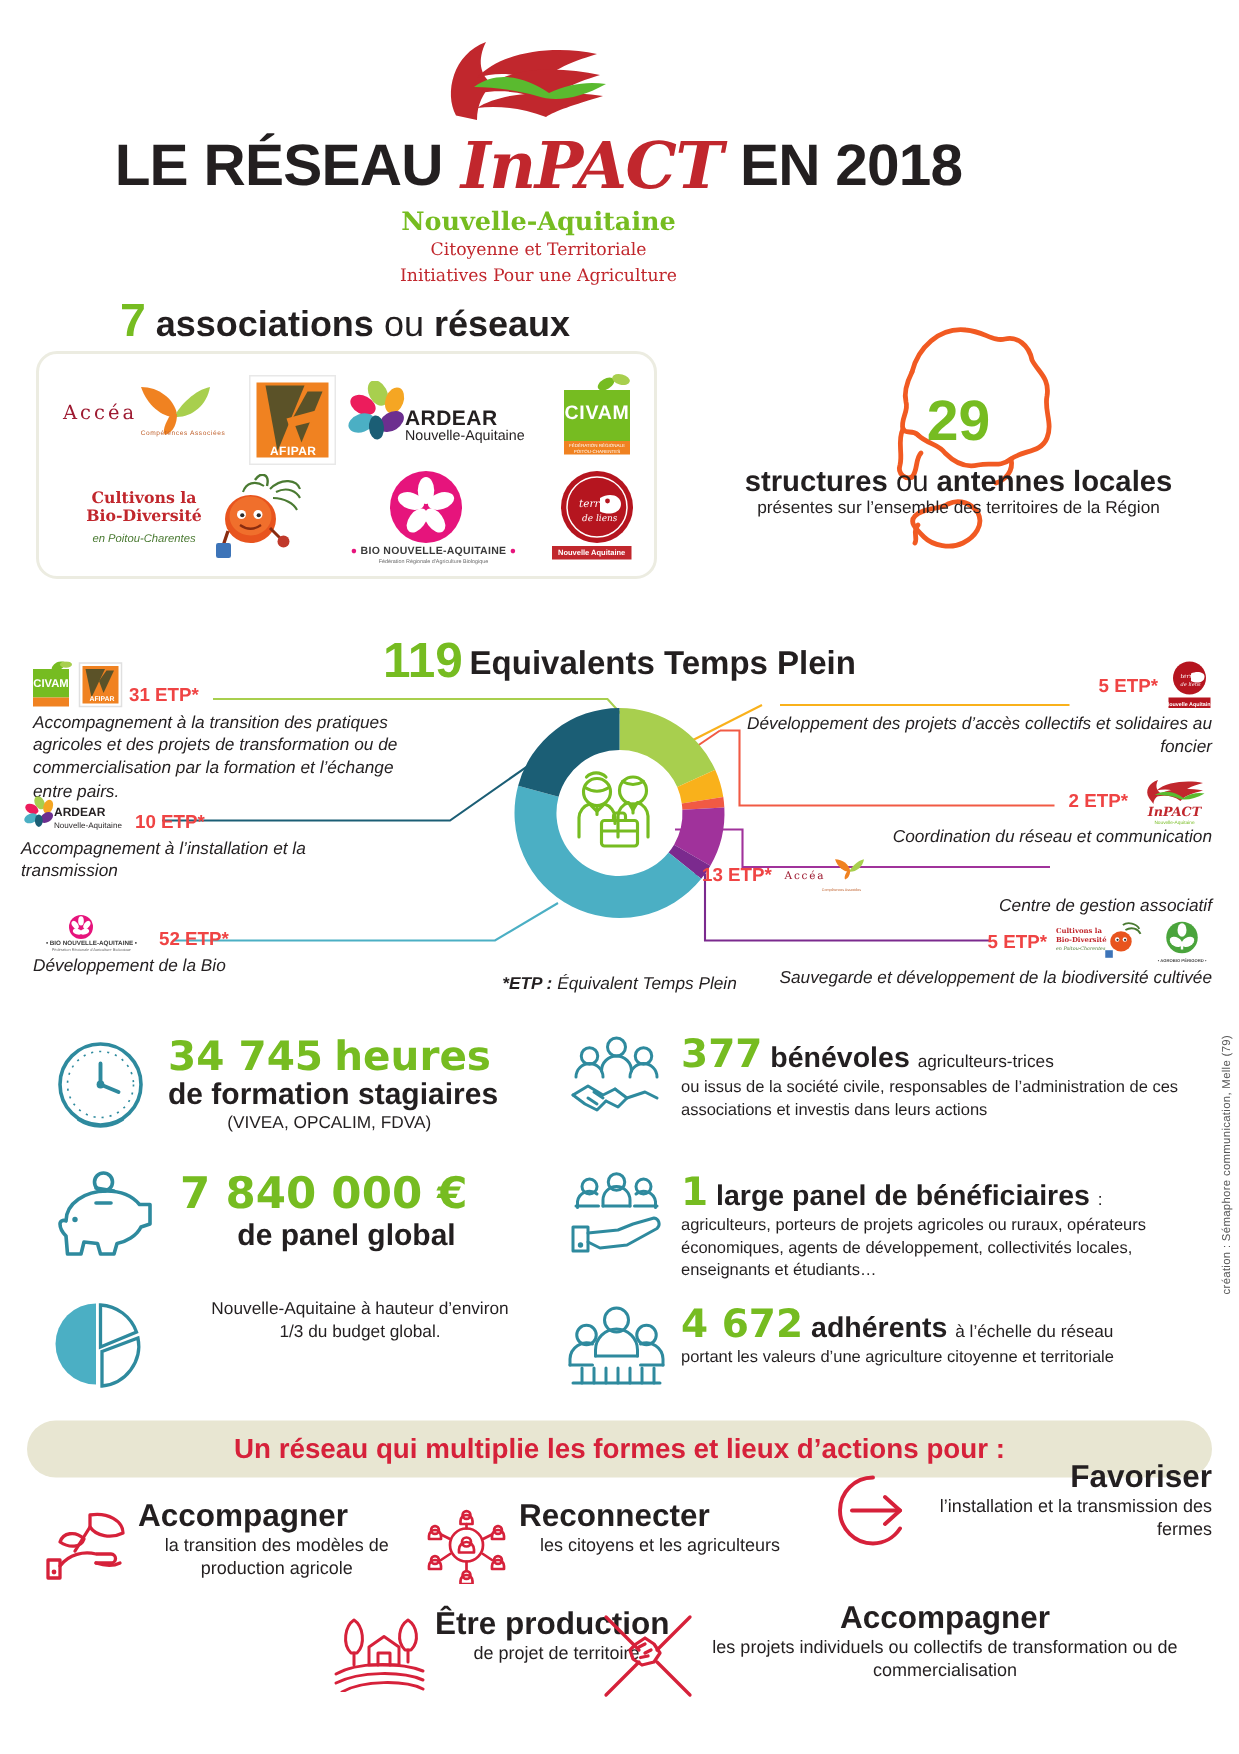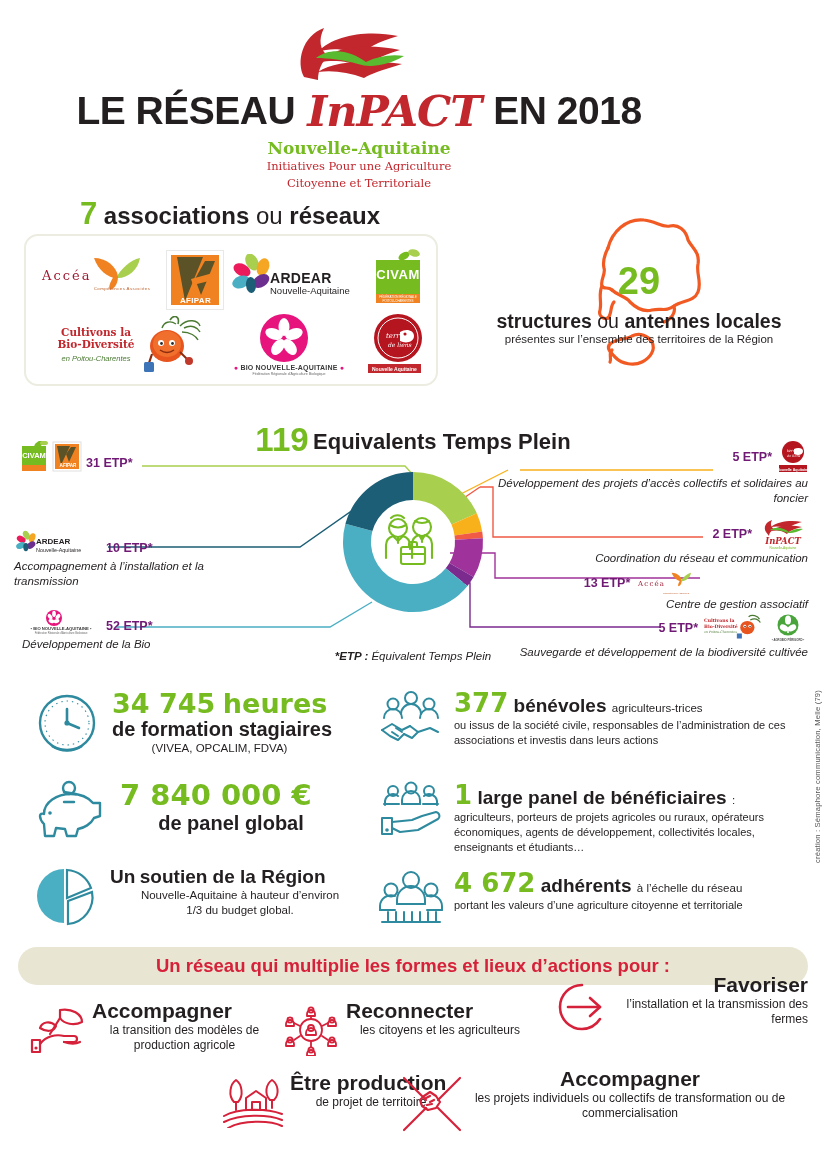--- a/index.html
+++ b/index.html
@@ -78,21 +78,21 @@
   .etp-head .num{font-size:33px;font-weight:bold;color:#76bc21;vertical-align:-2px;}
   .etp-head .lbl{font-size:22px;font-weight:bold;color:#231f20;}
 
   .donut{position:absolute;left:333px;top:462px;}
   .etp-note{position:absolute;left:0;top:650px;width:826px;text-align:center;font-size:11.5px;font-style:italic;color:#231f20;}
   .etp-note b{font-style:italic;}
 
   .connectors{position:absolute;left:0;top:420px;width:826px;height:250px;pointer-events:none;}
 
   .etp-item{position:absolute;}
-  .etp-num{font-size:12.5px;font-weight:bold;color:#701a75;white-space:nowrap;}
+  .etp-num{font-size:12.5px;font-weight:bold;color:#ef4444;white-space:nowrap;}
   .etp-desc{font-size:11.5px;font-style:italic;color:#231f20;line-height:1.32;}
   .etp-right{text-align:right;}
 
   
   .stat{position:absolute;}
   .stat-ico{position:absolute;}
   .s-l1{font-size:27px;font-weight:bold;color:#231f20;line-height:1.05;}
   .s-l1 .g{color:#76bc21;font-family:"DejaVu Sans",sans-serif;}
   .s-l2{font-size:20px;font-weight:bold;color:#231f20;line-height:1.15;}
   .s-l3{font-size:11.5px;color:#231f20;line-height:1.3;}
@@ -136,22 +136,22 @@
         <path d="M44 50 C62 38 100 38 128 42 C108 48 96 52 90 56 C74 50 58 48 44 50 Z" fill="#c1272d"></path>
         <path d="M42 36 C58 24 78 30 92 40 C104 34 118 32 130 34 C112 44 96 46 84 42 C70 38 54 36 42 36 Z" fill="#5aba2f"></path>
       </svg>
     </div>
     <div class="title-row">
       <span>LE RÉSEAU</span>
       <span class="title-inpact">InPACT</span>
       <span>EN 2018</span>
     </div>
     <div class="sub-na">Nouvelle-Aquitaine</div>
+    <div class="sub-tag">Citoyenne et Territoriale</div>
     <div class="sub-tag">Initiatives Pour une Agriculture</div>
-    <div class="sub-tag">Citoyenne et Territoriale</div>
   </div>
 
   <div class="assoc-head">
     <div class="line1">
       <span class="num">7</span>
       <span>associations</span>
       <span class="light">ou</span>
       <span>réseaux</span>
     </div>
     <div class="line2">adhérents à InPACT Nouvelle-Aquitaine</div>
@@ -375,37 +375,38 @@
 
       <svg width="30" height="31" viewBox="0 0 30 31">
         <rect x="1" y="1" width="28" height="29" fill="#fff" stroke="#e0e0e0"></rect>
         <rect x="3" y="3" width="24" height="25" fill="#f08221"></rect>
         <path d="M5 5 L18 5 L9 24 Z" fill="#5b5228"></path>
         <path d="M19 6 L24 6 L17 21 L14 13 Z" fill="#5b5228"></path>
         <text x="16" y="26" font-size="4.6" fill="#fff" text-anchor="middle" font-weight="bold" font-family="Liberation Sans, sans-serif">AFIPAR</text>
       </svg>
       <span class="etp-num" style="margin-bottom:2px;">31 ETP*</span>
     </div>
+    <div class="etp-desc" style="width:245px;margin-top:3px;">Accompagnement à la transition des pratiques agricoles et des projets de transformation ou de commercialisation par la formation et l’échange entre pairs.</div>
   </div>
 
   <div class="etp-item" style="left:14px;top:528px;width:300px;">
     <div style="display:flex;align-items:flex-end;gap:6px;height:28px;">
       <svg width="70" height="26" viewBox="0 0 70 26">
         <g transform="translate(2,1) scale(0.52)">
           <ellipse cx="20" cy="8" rx="6" ry="9" fill="#a8cf4e" transform="rotate(-28 20 8)"></ellipse>
           <ellipse cx="31" cy="13" rx="6" ry="9" fill="#f5a623" transform="rotate(20 31 13)"></ellipse>
           <ellipse cx="10" cy="16" rx="6" ry="9" fill="#ec1c5c" transform="rotate(-62 10 16)"></ellipse>
           <ellipse cx="29" cy="27" rx="6" ry="9" fill="#6c2f8f" transform="rotate(58 29 27)"></ellipse>
           <ellipse cx="9" cy="28" rx="6" ry="9" fill="#4bafc4" transform="rotate(-110 9 28)"></ellipse>
           <ellipse cx="19" cy="31" rx="5" ry="8" fill="#1b5e75"></ellipse>
         </g>
         <text x="22" y="14" font-size="8" font-weight="bold" fill="#231f20" font-family="Liberation Sans, sans-serif">ARDEAR</text>
         <text x="22" y="22" font-size="5.4" fill="#231f20" font-family="Liberation Sans, sans-serif">Nouvelle-Aquitaine</text>
       </svg>
-      <span class="etp-num" style="margin-bottom:1px;margin-left:16px;">10 ETP*</span>
+      <span class="etp-num" style="margin-bottom:1px;">10 ETP*</span>
     </div>
     <div class="etp-desc" style="width:215px;margin-top:3px;">Accompagnement à l’installation et la transmission</div>
   </div>
 
   <div class="etp-item" style="left:22px;top:608px;width:300px;">
     <div style="display:flex;align-items:flex-end;gap:6px;height:26px;">
       <svg width="78" height="24" viewBox="0 0 78 24">
         <circle cx="32" cy="8" r="8" fill="#e6147c"></circle>
         <g fill="#fff" transform="translate(32,8) scale(0.34)">
           <ellipse cx="0" cy="-12" rx="5.5" ry="9"></ellipse>
@@ -446,21 +447,21 @@
         <path d="M13 13 C20 7 34 7 44 9 C36 11 31 13 29 16 C24 12 18 12 13 13 Z" fill="#c1272d"></path>
         <path d="M12 12 C18 8 26 10 31 14 C35 11 41 10 45 11 C38 15 31 16 27 14 C22 12 16 12 12 12 Z" fill="#5aba2f"></path>
         <text x="25" y="26" font-size="8.5" fill="#c1272d" text-anchor="middle" font-style="italic" font-weight="bold" font-family="DejaVu Serif, serif">InPACT</text>
         <text x="25" y="31" font-size="3.2" fill="#76bc21" text-anchor="middle" font-family="Liberation Sans, sans-serif">Nouvelle-Aquitaine</text>
       </svg>
     </div>
     <div class="etp-desc" style="margin-top:1px;">Coordination du réseau et communication</div>
   </div>
 
   <div class="etp-item etp-right" style="right:18px;top:570px;width:340px;">
-    <div style="display:flex;align-items:center;justify-content:center;gap:6px;height:26px;">
+    <div style="display:flex;align-items:center;justify-content:flex-start;gap:6px;height:26px;">
       <span class="etp-num">13 ETP*</span>
       <svg width="56" height="26" viewBox="0 0 56 26">
         <text x="2" y="16" font-size="7" fill="#9e1b32" letter-spacing="1.2" font-family="DejaVu Serif, serif">Accéa</text>
         <g transform="translate(34,2) scale(0.42)">
           <path d="M26 22 C18 22 8 14 4 2 C16 2 26 10 28 20 Z" fill="#f08221"></path>
           <path d="M26 22 C30 14 40 4 50 2 C48 14 38 22 28 22 Z" fill="#a8cf4e"></path>
           <path d="M24 20 C20 26 18 32 20 34 C26 32 28 26 28 20 Z" fill="#f08221"></path>
         </g>
         <text x="40" y="24" font-size="2.4" fill="#c0622e" text-anchor="middle" font-family="Liberation Sans, sans-serif">Compétences Associées</text>
       </svg>
@@ -536,24 +537,20 @@
     </div>
   </div>
 
   <div class="stat" style="left:34px;top:866px;">
     <svg class="stat-ico" width="62" height="60" viewBox="0 0 62 60">
       <path d="M30 30 L30 3 A27 27 0 0 0 30 57 Z" fill="#4bafc4"></path>
       <path d="M33 32 L57 22 A27 27 0 0 0 33 4 Z" fill="none" stroke="#2e8a9e" stroke-width="2.2"></path>
       <path d="M34 35 L58 26 A27 27 0 0 1 34 58 Z" fill="none" stroke="#2e8a9e" stroke-width="2.2"></path>
     </svg>
     <div style="margin-left:76px;">
-      <div>
-        <span class="s-h sm">Un</span>
-        <span class="s-h">soutien de la Région</span>
-      </div>
       <div class="s-l3" style="text-align:center;width:260px;">Nouvelle-Aquitaine à hauteur d’environ</div>
       <div class="s-l3" style="text-align:center;width:260px;">1/3 du budget global.</div>
     </div>
   </div>
 
   <div class="stat" style="left:378px;top:688px;">
     <svg class="stat-ico" width="66" height="60" viewBox="0 0 66 60">
       <g fill="none" stroke="#2e8a9e" stroke-width="2" stroke-linejoin="round" stroke-linecap="round">
         <circle cx="33" cy="10" r="6"></circle>
         <path d="M23 26 a10 10 0 0 1 20 0"></path>

